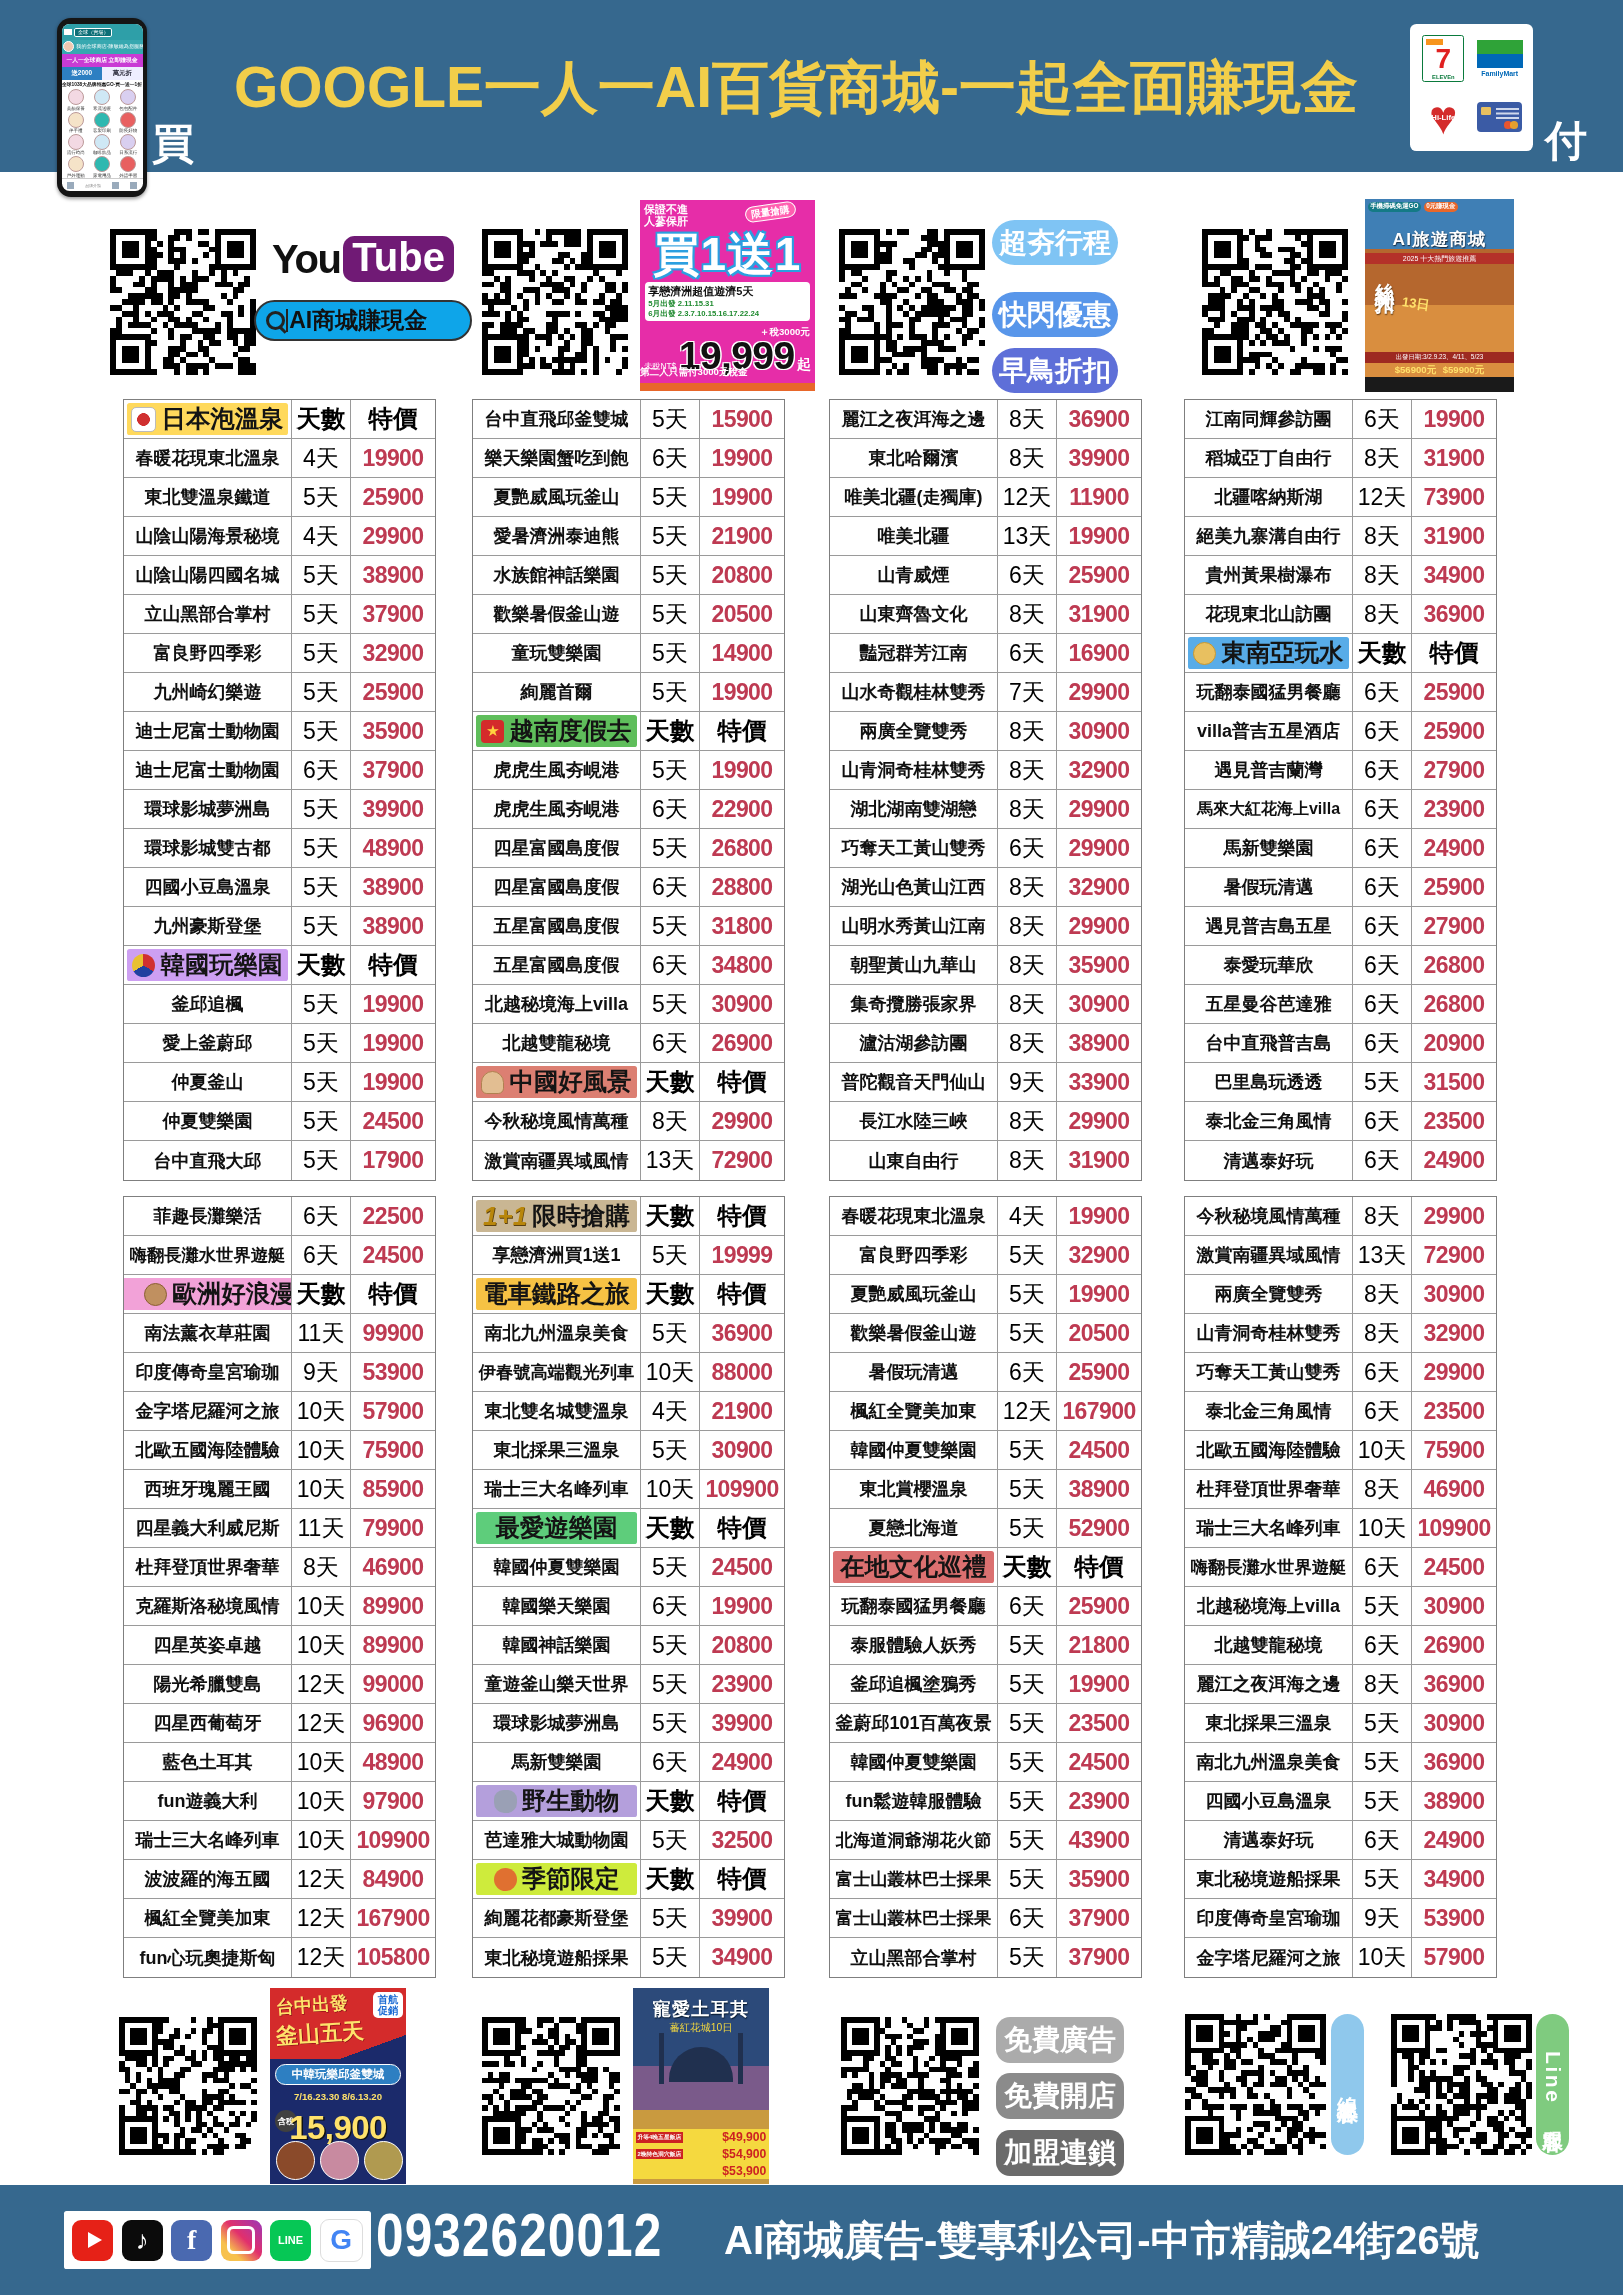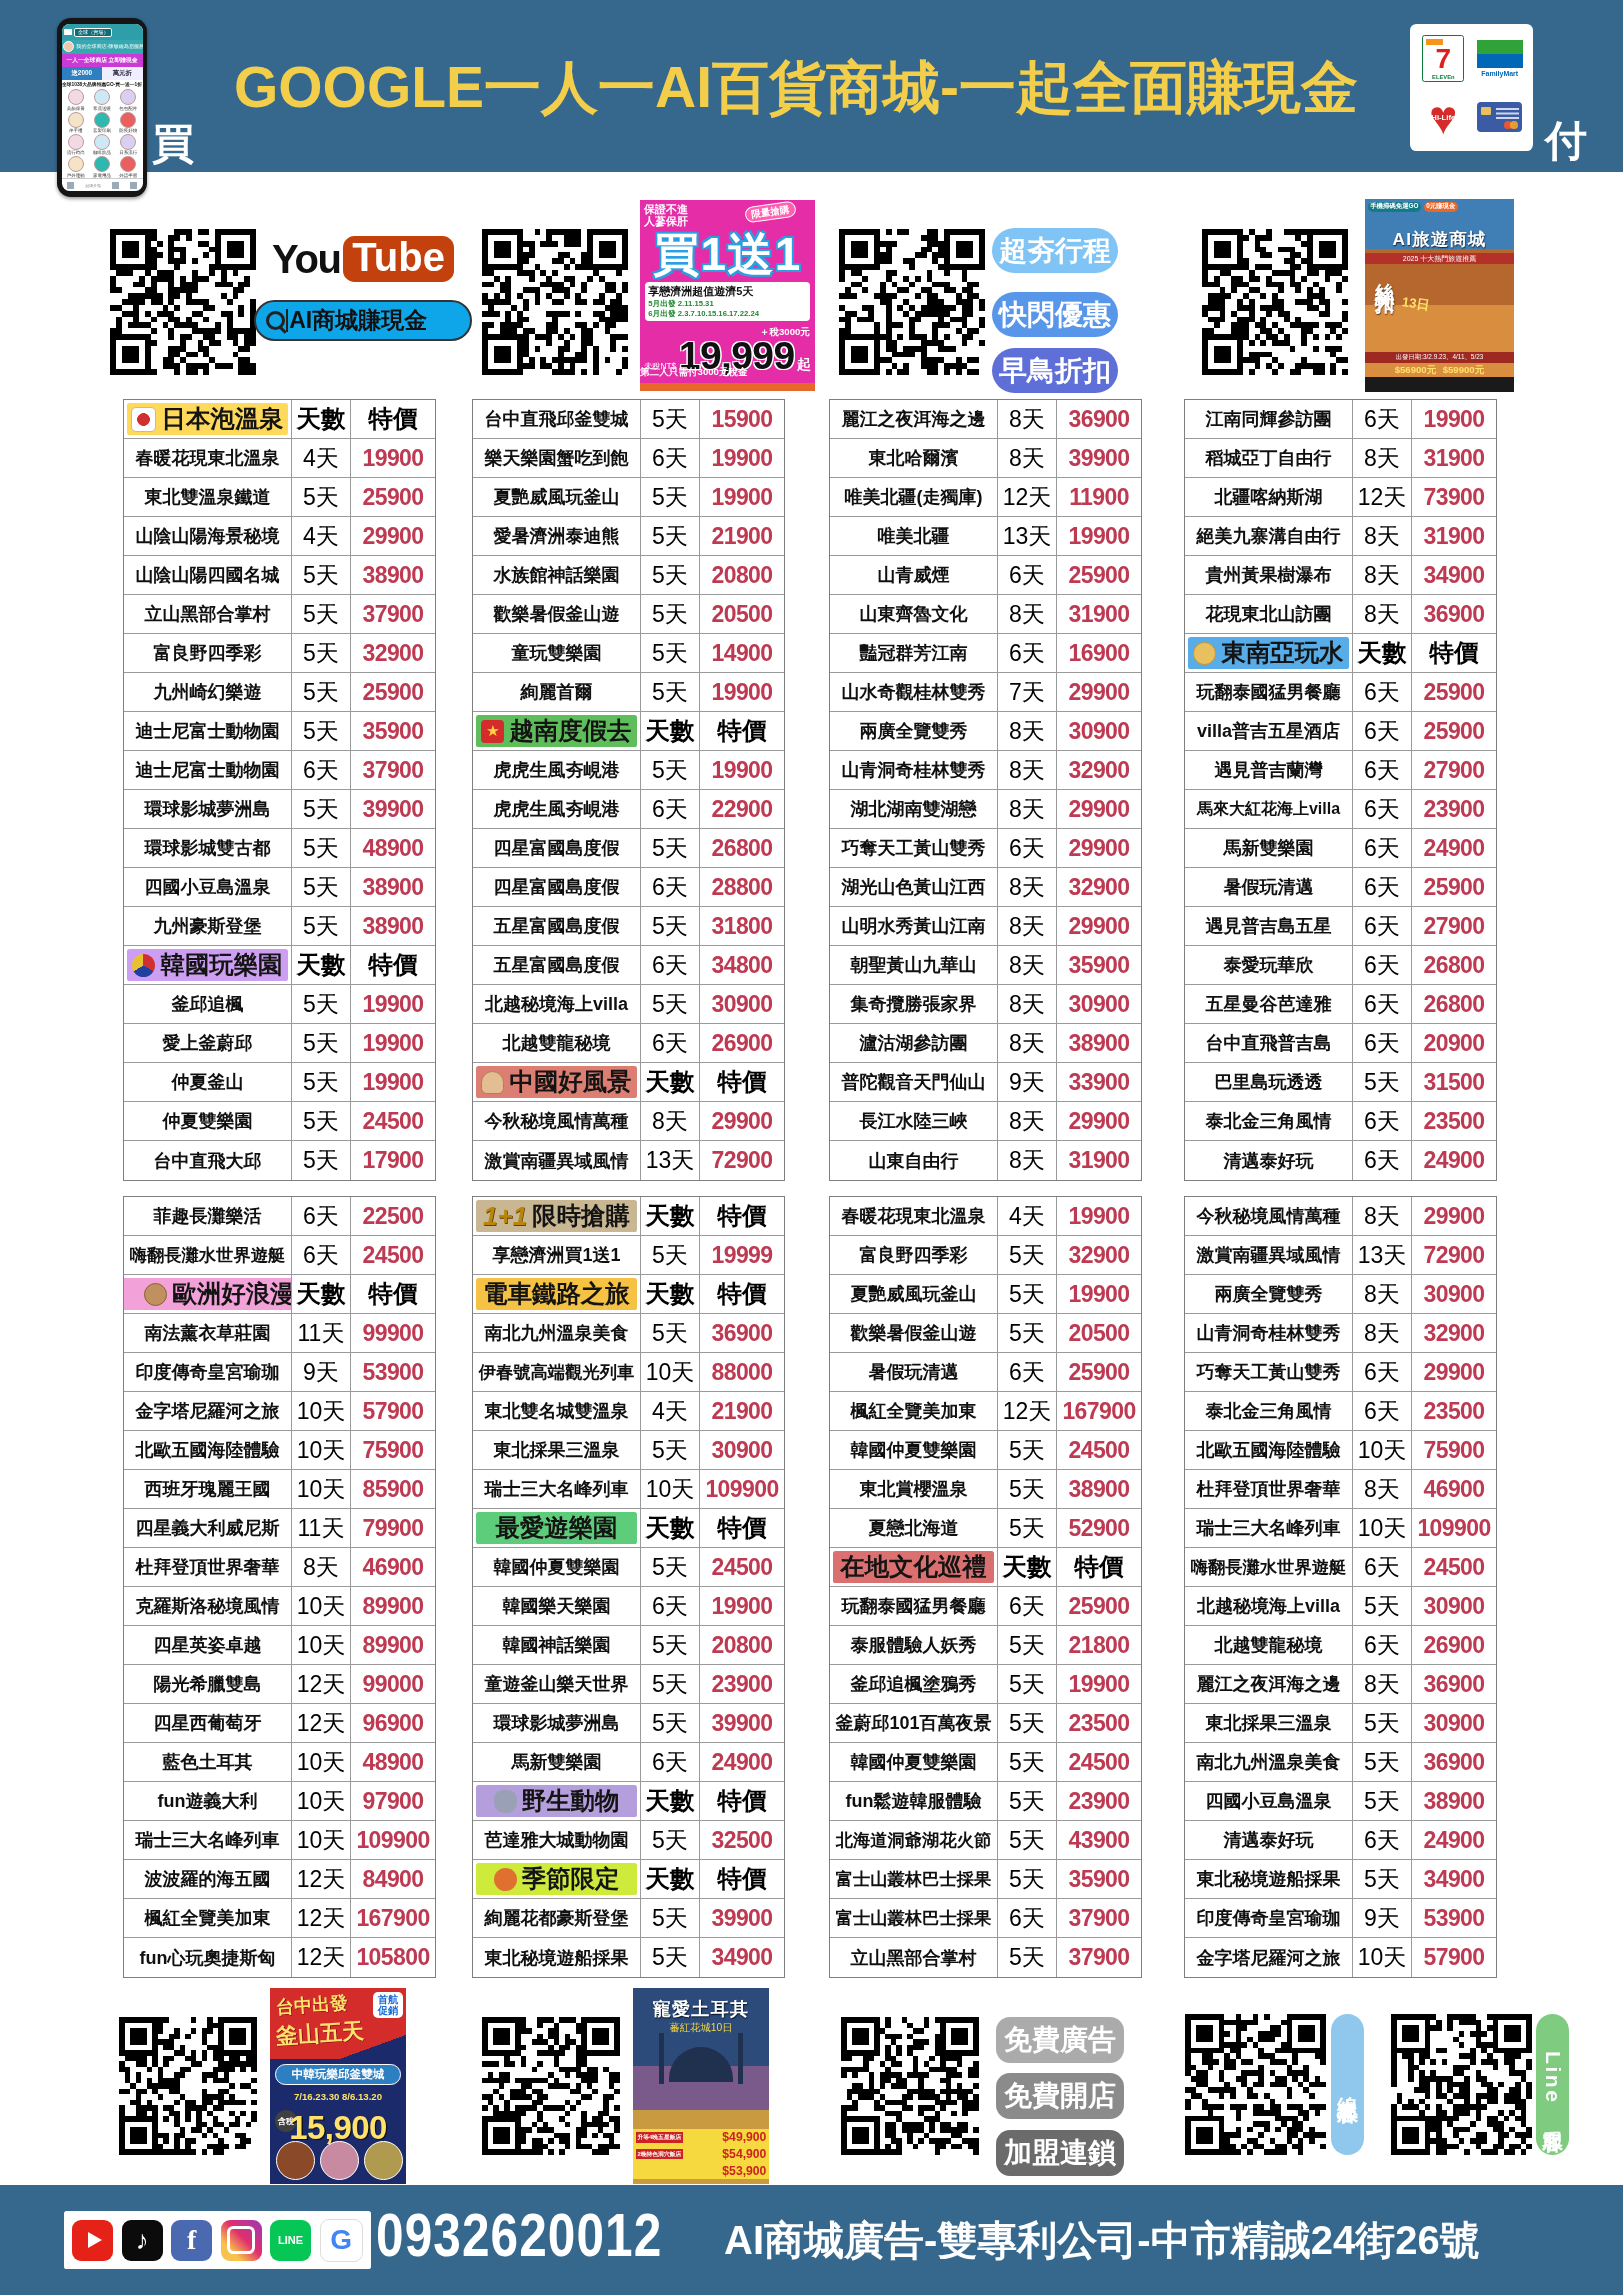--- a/index.html
+++ b/index.html
@@ -61,31 +61,31 @@
   .p-nav .nv{width:6.4px;height:6.4px;background:#9ab;}
 
   
   .qr{position:absolute;background:#fff;}
   .qr svg{width:100%;height:100%;display:block;}
 
   
   #yt-block{position:absolute;left:254px;top:236px;width:218px;}
   .yt-logo{display:flex;align-items:center;justify-content:center;gap:2.6px;}
   .yt-you{font-size:40px;font-weight:bold;color:#111;letter-spacing:-1.3px;}
-  .yt-tube{font-size:40px;font-weight:bold;color:#fff;background:#c2410c;border-radius:11.6px;padding:1.3px 9px 5.1px 9px;line-height:1;}
+  .yt-tube{font-size:40px;font-weight:bold;color:#fff;background:#701a75;border-radius:11.6px;padding:1.3px 9px 5.1px 9px;line-height:1;}
   .yt-search{margin-top:18px;height:37px;border:2.6px solid #333;border-radius:22px;display:flex;align-items:center;gap:1px;padding:0 10.3px;background:#0ea5e9;}
   .mag{width:13px;height:13px;border:3.2px solid #222;border-radius:50%;position:relative;flex:none;}
   .mag::after{content:'';position:absolute;width:3.2px;height:9px;background:#222;left:12.2px;top:11px;transform:rotate(-45deg);}
   .yt-search .sep{width:1.9px;height:23px;background:#222;}
   .yt-search .stext{font-size:23px;font-weight:bold;color:#111;white-space:nowrap;}
 
   
   .pill-btn{position:absolute;width:126px;height:45px;border-radius:23px;color:#fff;font-weight:bold;font-size:28px;
       display:flex;align-items:center;justify-content:center;white-space:nowrap;}
-  #pill-hot{left:992px;top:228px;background:#7FC4F4;}
+  #pill-hot{left:992px;top:220px;background:#7FC4F4;}
   #pill-flash{left:992px;top:292px;background:#5896EA;}
   #pill-early{left:992px;top:348px;background:#5E6FD8;}
   #pill-ad{left:996px;top:2017px;background:#ABABAB;border-radius:14px;height:46px;width:128px;}
   #pill-shop{left:996px;top:2073px;background:#8B8B8B;border-radius:14px;height:46px;width:128px;}
   #pill-chain{left:996px;top:2130px;background:#6B6B6B;border-radius:14px;height:46px;width:128px;}
   .vpill{position:absolute;width:33px;height:141px;border-radius:16.7px;color:#fff;font-weight:bold;font-size:21px;
       display:flex;align-items:center;justify-content:center;writing-mode:vertical-rl;letter-spacing:2.6px;}
   #pill-online{left:1331px;top:2014px;background:#8FC8EC;}
   #pill-linecs{left:1536px;top:2014px;background:#7FCB7F;}
 

